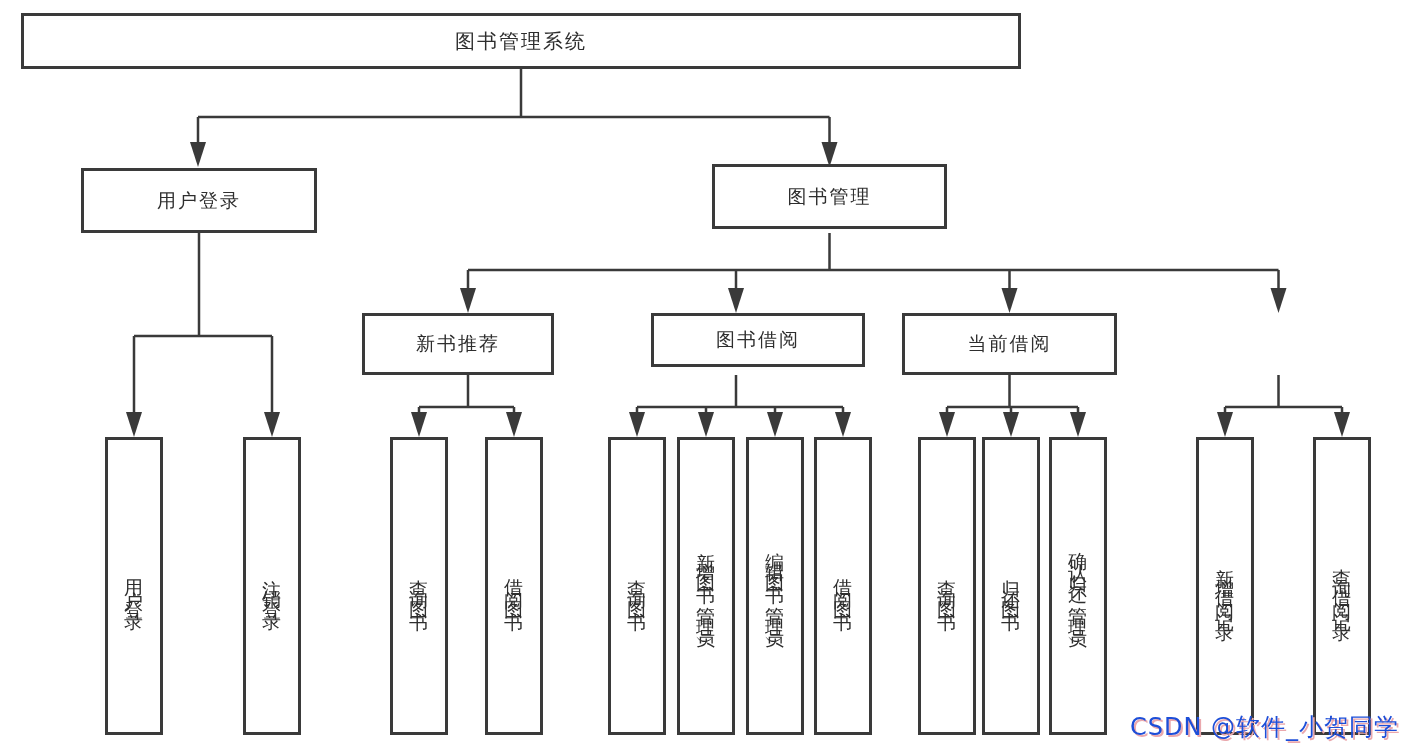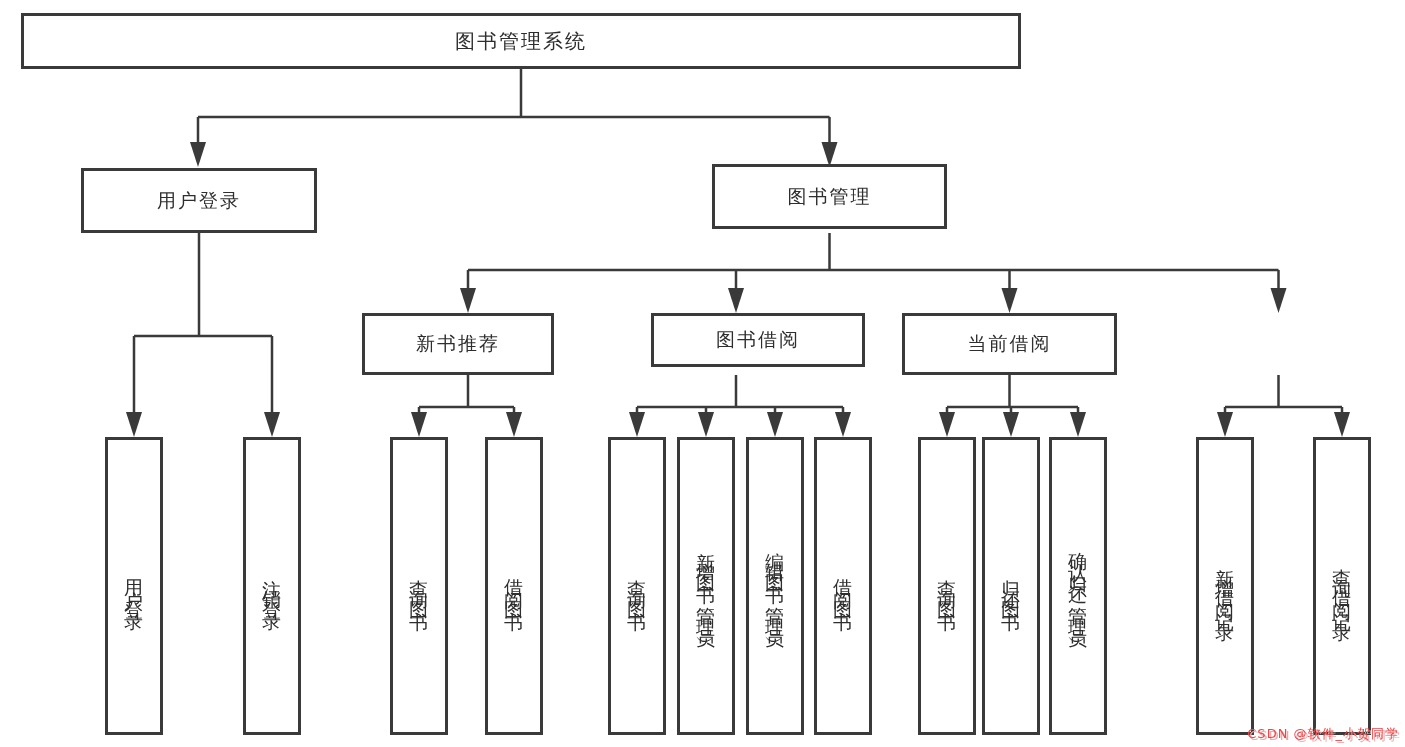--- a/index.html
+++ b/index.html
@@ -51,23 +51,23 @@
     font-size: 19px;
     color: #2e2e2e;
     letter-spacing: 11px;
     line-height: 1;
   }
   .watermark {
     position: absolute;
     right: 6px;
     bottom: 4px;
     z-index: 5;
-    font-size: 13px;
+    font-size: 24px;
     letter-spacing: 1px;
-    color: #ef4444;
+    color: #1d4ed8;
     text-shadow: 2px 2px 0 #eaa8ad;
     white-space: nowrap;
   }
 </style>
 </head>
 <body>
 
 <div class="canvas">
 
   <svg class="connectors" width="1405" height="747" viewBox="0 0 1405 747">

